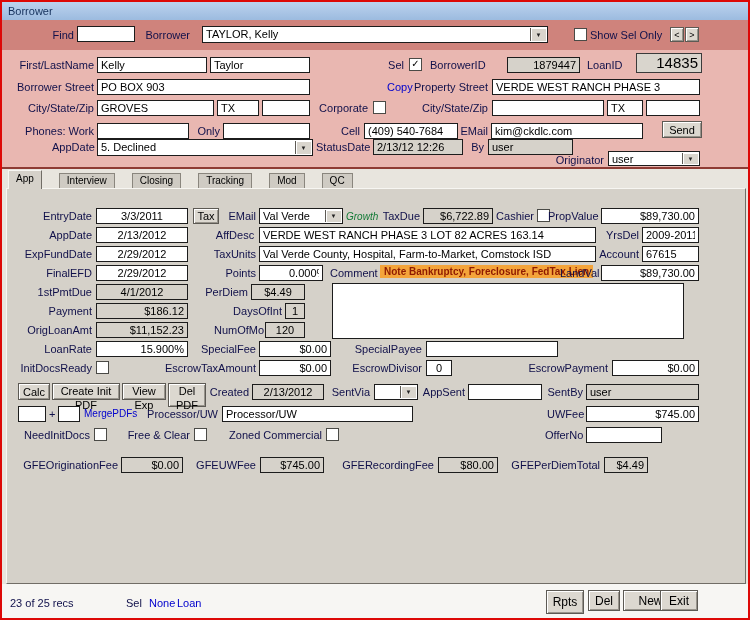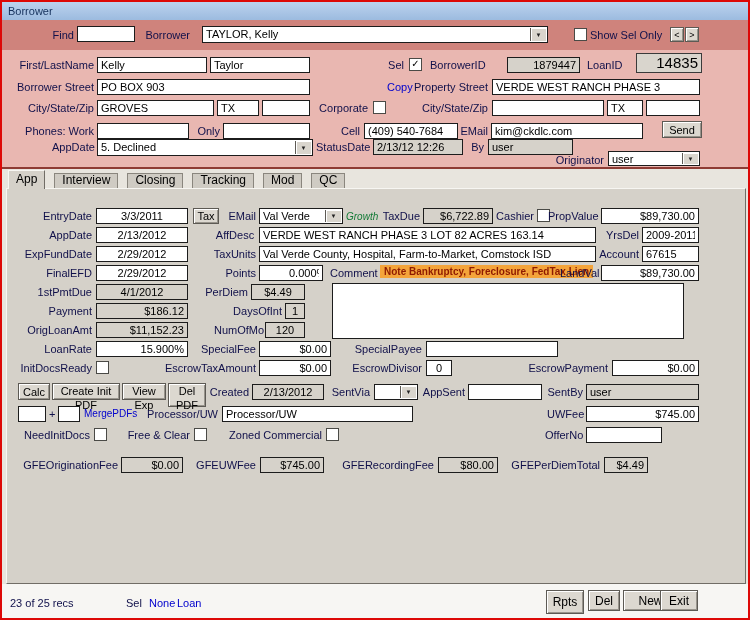--- a/index.html
+++ b/index.html
@@ -38,22 +38,22 @@
        white-space:nowrap;font-size:11px;background:transparent;border:none;font-family:inherit;}
   .link.green{color:#127a36;font-style:italic;font-size:10px;}
   .flags{position:absolute;background:#f4a43a;color:#8f1a00;font-size:10px;font-weight:bold;
        padding:1px 4px;white-space:nowrap;}
   .loanid{position:absolute;left:634px;top:51px;width:66px;height:20px;background:#d9d5cd;
        border:1px solid #3a3a3a;font-size:15px;text-align:right;padding:0 3px;
        box-sizing:border-box;line-height:18px;}
   .ta{position:absolute;left:330px;top:281px;width:352px;height:56px;background:#fff;
        border:1px solid #1c1c1c;resize:none;font-family:inherit;font-size:11px;box-sizing:border-box;}
   .tabs{position:absolute;left:6px;top:169px;height:18px;display:flex;align-items:flex-end;z-index:3;}
-  .tab{height:14px;line-height:13px;padding:0 7px;font-size:12px;background:#cfcbc3;
-       border:1px solid #8a867e;border-bottom:none;margin-right:9px;margin-bottom:1px;cursor:pointer;}
+  .tab{height:14px;line-height:13px;padding:0 7px;font-size:10px;background:#cfcbc3;
+       border:1px solid #8a867e;border-bottom:none;margin-right:17px;margin-bottom:1px;cursor:pointer;}
   .tab.active{height:18px;line-height:16px;margin-bottom:0;background:#d5d1c9;
        border-color:#f7f6f2 #716d66 transparent #f7f6f2;z-index:4;}
 </style>
 </head>
 <body>
 
 <div class="win">
 
   <div class="titlebar">
     <span>Borrower</span>

